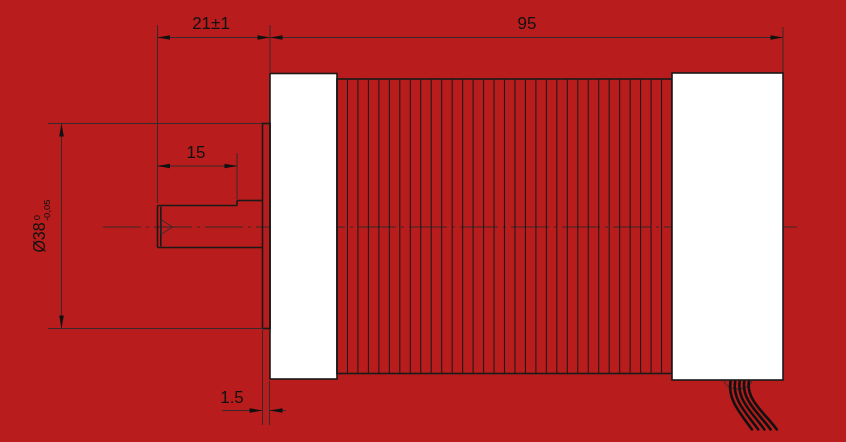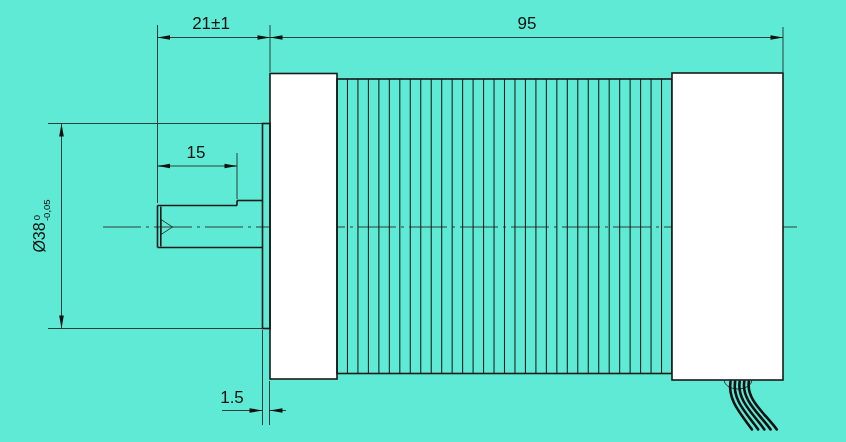--- a/index.html
+++ b/index.html
@@ -8,21 +8,21 @@
     background: #ffffff;
     width: 846px;
     height: 442px;
     overflow: hidden;
     font-family: "Liberation Sans", sans-serif;
   }
   .canvas {
     position: relative;
     width: 846px;
     height: 442px;
-    background: #5eead4;
+    background: #b91c1c;
   }
   svg { display: block; }
 
   .outline   { fill: none; stroke: #1a1a1a; stroke-width: 1.6; }
   .outline-f { fill: #ffffff; stroke: #1a1a1a; stroke-width: 1.6; }
   .thin      { fill: none; stroke: #2b2b2b; stroke-width: 0.9; }
   .fin-line  { stroke: #1a1a1a; stroke-width: 1.05; }
   .centerline{ fill: none; stroke: #2b2b2b; stroke-width: 0.9; stroke-dasharray: 38 5 3 5; }
   .arrow     { fill: #111111; stroke: none; }
   .wire      { fill: none; stroke: #111111; stroke-width: 2.6; stroke-linecap: round; }

